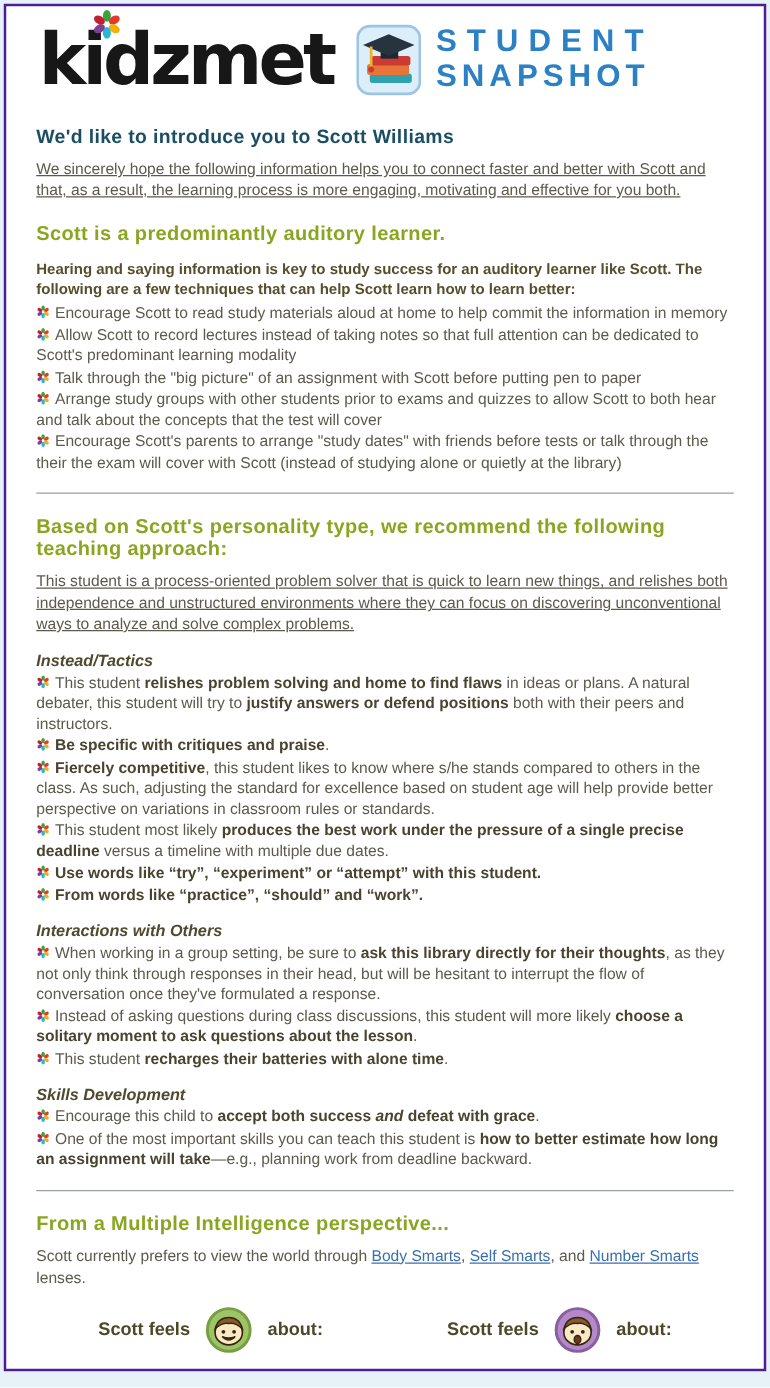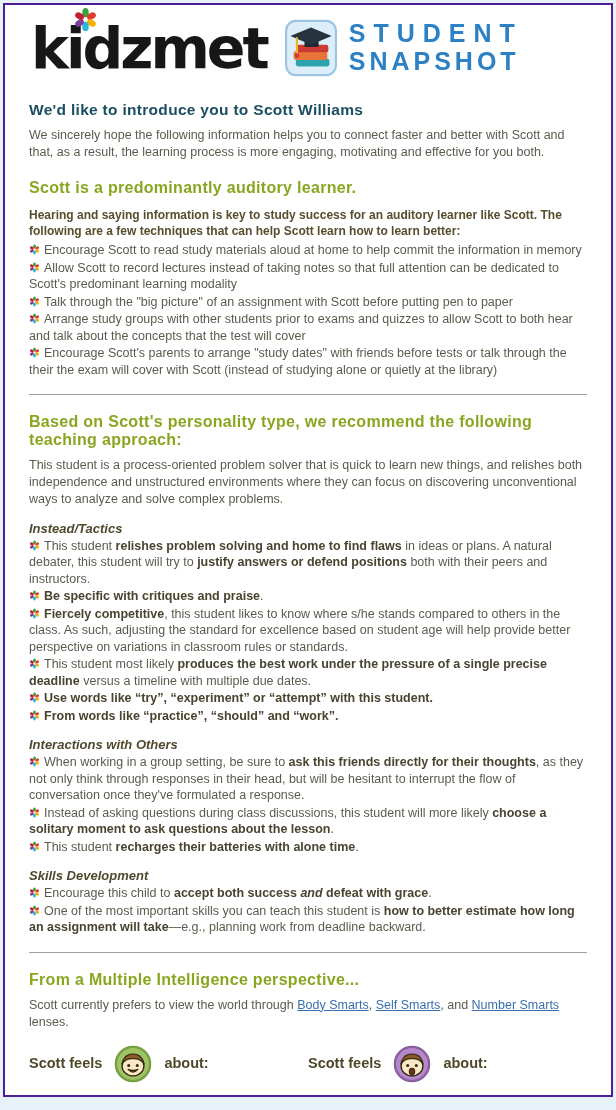--- a/index.html
+++ b/index.html
@@ -33,41 +33,41 @@
   .grad-box { width: 52px; height: 58px; margin-right: 12px; }
   .badge-text { color: #2c80c4; font-weight: bold; font-size: 25px; line-height: 1.12; }
   .badge-line1 { letter-spacing: 8px; }
   .badge-line2 { letter-spacing: 4px; }
 
   
   h2 { margin: 0; font-size: 15.5px; letter-spacing: 0.3px; }
   .teal  { color: #1b4e63; margin: 14px 0 6px; }
   .green { color: #8aa620; font-size: 16px; margin: 18px 0 6px; }
   p.body {
-    margin: 8px 0; font-size: 12.5px; line-height: 1.35; color: #5c5a4e;
+    margin: 8px 0; font-size: 12.5px; line-height: 1.35; color: #5c5a4e; text-decoration: underline;
   }
   p.lead {
     margin: 10px 0 3px; font-size: 12px; line-height: 1.35;
     font-weight: bold; color: #564e2c;
   }
   .bullets { margin: 0 0 4px; }
   .bullet-item { font-size: 12.5px; line-height: 1.32; color: #5c5a4e; margin: 1px 0; }
   .bullet-item .b, .seg-p .b { font-weight: bold; color: #494430; }
   .i { font-style: italic; }
   .flower-bullet { width: 11px; height: 11px; display: inline-block; vertical-align: -1px; margin-right: 4px; }
   h3.group-head { margin: 13px 0 2px; font-size: 13px; font-style: italic; color: #4f4a2e; }
   hr.rule { border: none; border-top: 1px solid #9aa0a6; margin: 16px 0 6px; }
   .seg-p { margin: 8px 0; font-size: 12.5px; line-height: 1.35; color: #5c5a4e; }
   a.link { color: #3a6fae; cursor: pointer; }
 
   
   .columns { display: flex; margin-top: 14px; }
   .col { width: 50%; }
   .col-head {
-    font-weight: bold; font-size: 14.5px;
+    text-align: center; font-weight: bold; font-size: 14.5px;
     color: #4d4827; margin-bottom: 10px;
   }
   .face { width: 38px; height: 38px; vertical-align: middle; margin: 0 8px; display: inline-block; }
   .col .bullets { padding-left: 6px; }
   .col .bullet-item { font-size: 12.3px; color: #5d5b42; margin: 2px 0; }
 </style>
 </head>
 <body>
 
 <div class="card">
@@ -217,21 +217,21 @@
     <div class="group">
       <h3 class="group-head">Interactions with Others</h3>
       <div class="bullets">
           <div class="bullet-item"><svg class="flower-bullet" viewBox="0 0 24 24" xmlns="http://www.w3.org/2000/svg">
     <ellipse cx="12" cy="5.4" rx="3.1" ry="4.5" fill="#3aa23c"></ellipse>
     <ellipse cx="12" cy="5.4" rx="3.1" ry="4.5" fill="#e23b2e" transform="rotate(60 12 12)"></ellipse>
     <ellipse cx="12" cy="5.4" rx="3.1" ry="4.5" fill="#f3b000" transform="rotate(120 12 12)"></ellipse>
     <ellipse cx="12" cy="5.4" rx="3.1" ry="4.5" fill="#2ab6d9" transform="rotate(180 12 12)"></ellipse>
     <ellipse cx="12" cy="5.4" rx="3.1" ry="4.5" fill="#7d3f98" transform="rotate(240 12 12)"></ellipse>
     <ellipse cx="12" cy="5.4" rx="3.1" ry="4.5" fill="#c2202f" transform="rotate(300 12 12)"></ellipse>
-  </svg><span><span>When working in a group setting, be sure to </span><span class="b">ask this friends directly for their thoughts</span><span>, as they not only think through responses in their head, but will be hesitant to interrupt the flow of conversation once they've formulated a response.</span></span></div>
+  </svg><span><span>When working in a group setting, be sure to </span><span class="b">ask this library directly for their thoughts</span><span>, as they not only think through responses in their head, but will be hesitant to interrupt the flow of conversation once they've formulated a response.</span></span></div>
           <div class="bullet-item"><svg class="flower-bullet" viewBox="0 0 24 24" xmlns="http://www.w3.org/2000/svg">
     <ellipse cx="12" cy="5.4" rx="3.1" ry="4.5" fill="#3aa23c"></ellipse>
     <ellipse cx="12" cy="5.4" rx="3.1" ry="4.5" fill="#e23b2e" transform="rotate(60 12 12)"></ellipse>
     <ellipse cx="12" cy="5.4" rx="3.1" ry="4.5" fill="#f3b000" transform="rotate(120 12 12)"></ellipse>
     <ellipse cx="12" cy="5.4" rx="3.1" ry="4.5" fill="#2ab6d9" transform="rotate(180 12 12)"></ellipse>
     <ellipse cx="12" cy="5.4" rx="3.1" ry="4.5" fill="#7d3f98" transform="rotate(240 12 12)"></ellipse>
     <ellipse cx="12" cy="5.4" rx="3.1" ry="4.5" fill="#c2202f" transform="rotate(300 12 12)"></ellipse>
   </svg><span><span>Instead of asking questions during class discussions, this student will more likely </span><span class="b">choose a solitary moment to ask questions about the lesson</span><span>.</span></span></div>
           <div class="bullet-item"><svg class="flower-bullet" viewBox="0 0 24 24" xmlns="http://www.w3.org/2000/svg">
     <ellipse cx="12" cy="5.4" rx="3.1" ry="4.5" fill="#3aa23c"></ellipse>

